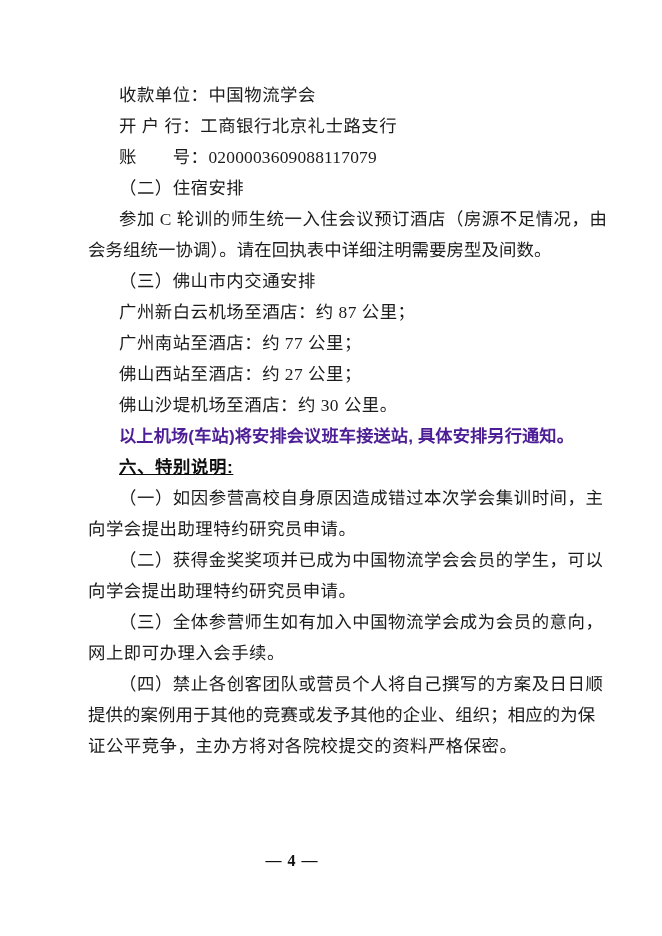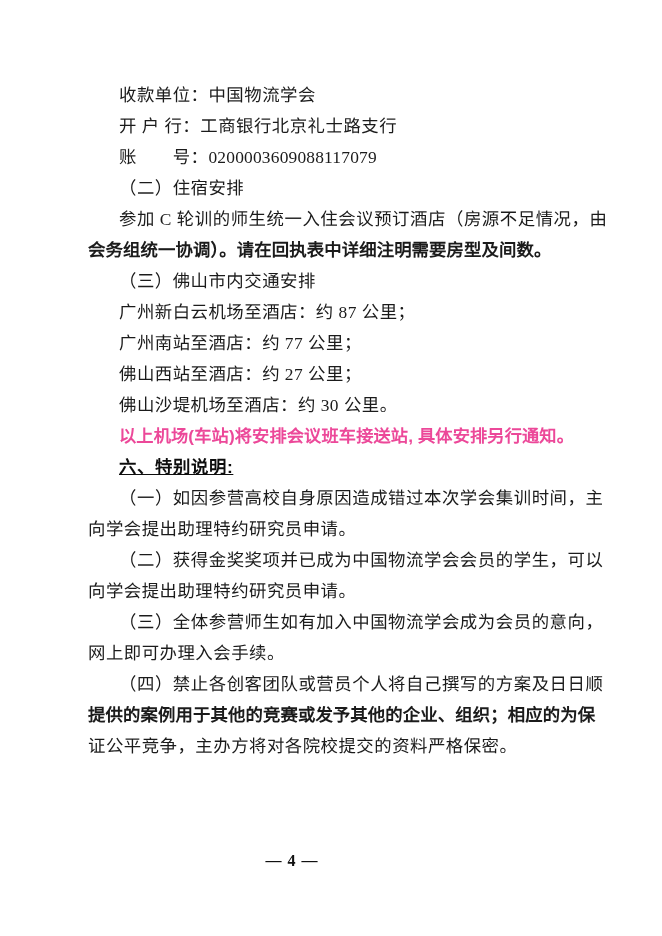--- a/index.html
+++ b/index.html
@@ -49,33 +49,32 @@
     padding-left: 31px;
   }
 
   
   .just {
     letter-spacing: 0.55px;
   }
 
   .just-wide3 {
     letter-spacing: 0.1px;
-    font-weight: bold;
   }
 
   
   .bold-line {
     font-family: "Liberation Sans", "DejaVu Sans", sans-serif;
     font-weight: bold;
     font-size: 17.2px;
     line-height: 31px;
     height: 31px;
     letter-spacing: 0.15px;
     white-space: nowrap;
-    color: #ec4899;
+    color: #4c1d95;
   }
 
   .heading {
     font-family: "Liberation Sans", "DejaVu Sans", sans-serif;
     font-weight: bold;
     font-size: 17.4px;
     line-height: 31px;
     height: 31px;
     letter-spacing: 0.6px;
     padding-left: 31px;

